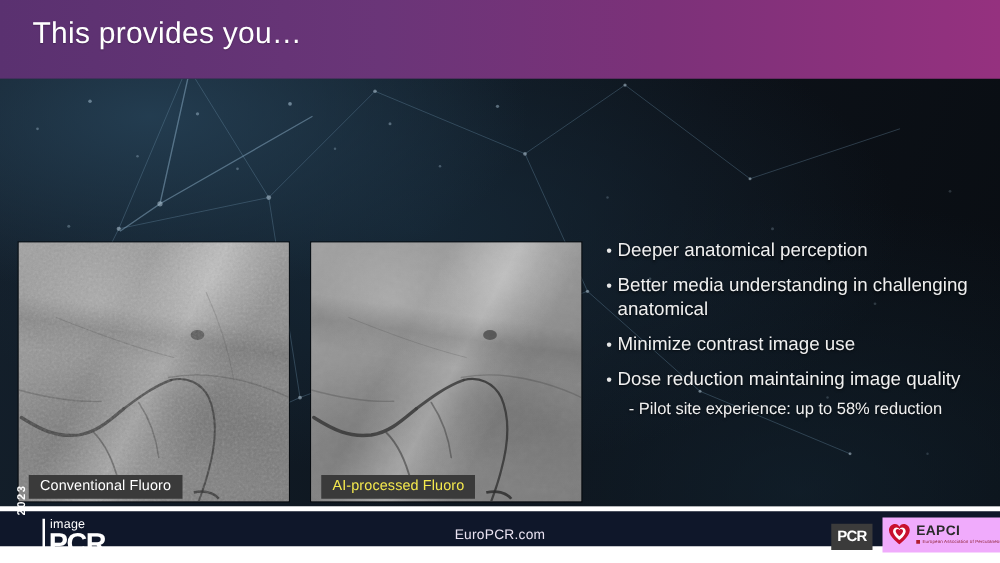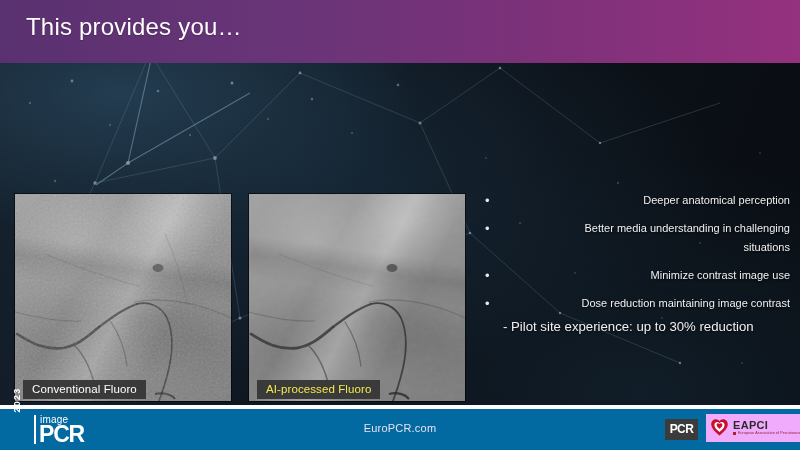--- a/index.html
+++ b/index.html
@@ -97,33 +97,32 @@
   
   .bullets{
     position:absolute;left:485px;top:128px;width:305px;
     color:#f2f2f2;
   }
   .b-row{display:flex;align-items:flex-start;margin-bottom:9px;}
   .b-dot{
     flex:0 0 auto;width:9px;font-size:13px;line-height:19px;color:#e8e8e8;
   }
   .b-text{
-    flex:1 1 auto;font-size:11px;line-height:19px;color:#f0f0f0;
+    flex:1 1 auto;font-size:15px;line-height:19px;color:#f0f0f0;
     text-shadow:0 1px 2px rgba(0,0,0,.6);
-    text-align:right;
   }
   .b-sub{
     margin-left:18px;font-size:13.2px;line-height:19px;color:#f0f0f0;
     text-shadow:0 1px 2px rgba(0,0,0,.6);margin-top:3px;
   }
 
   
   .footer{
-    position:absolute;left:0;top:409px;width:800px;height:41px;
-    background:#0369a1;
+    position:absolute;left:0;top:409px;width:800px;height:28px;
+    background:#0f172a;
   }
   .footer-center{
     position:absolute;left:0;top:13px;width:800px;text-align:center;
     font-size:11px;color:#e9e2f1;letter-spacing:.2px;
   }
   
   .logo{position:absolute;left:12px;top:414px;width:92px;height:32px;}
   .logo-year{
     position:absolute;left:0;top:1px;
     transform:rotate(-90deg);transform-origin:left top;
@@ -309,31 +308,31 @@
       <div class="b-row">
         <span class="b-dot">•</span>
         <span class="b-text">Deeper anatomical perception</span>
       </div>
       <div class="b-row" style="margin-bottom:0;">
         <span class="b-dot">•</span>
         <span class="b-text">Better media understanding  in challenging</span>
       </div>
       <div class="b-row" style="margin-bottom:9px;">
         <span class="b-dot"></span>
-        <span class="b-text">situations</span>
+        <span class="b-text">anatomical</span>
       </div>
       <div class="b-row">
         <span class="b-dot">•</span>
         <span class="b-text">Minimize contrast image use</span>
       </div>
       <div class="b-row" style="margin-bottom:4px;">
         <span class="b-dot">•</span>
-        <span class="b-text">Dose reduction maintaining image contrast</span>
-      </div>
-      <div class="b-sub">- Pilot site experience: up to 30% reduction</div>
+        <span class="b-text">Dose reduction maintaining image quality</span>
+      </div>
+      <div class="b-sub">- Pilot site experience: up to 58% reduction</div>
     </div>
 
   </div>
 
   <div class="footer">
     <div class="footer-center">EuroPCR.com</div>
   </div>
 
   <div class="logo">
     <div class="logo-year">2023</div>

